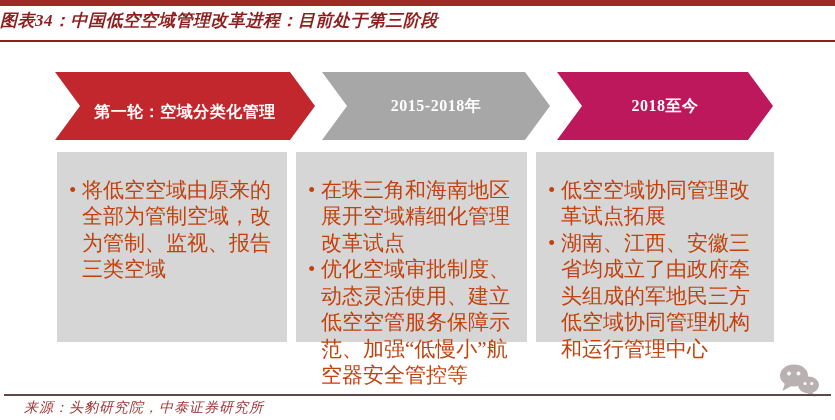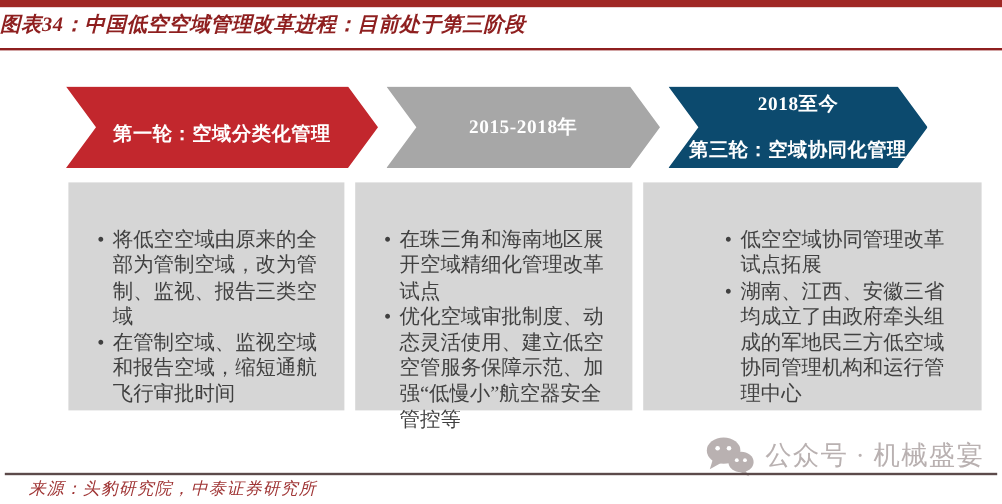--- a/index.html
+++ b/index.html
@@ -24,24 +24,24 @@
   }
   .arrow .period{font-size:16px;font-weight:bold;letter-spacing:.5px;}
   .arrow .round{font-size:16px;font-weight:bold;letter-spacing:.5px;margin-top:12px;}
   .a1{left:55px;width:260px;}
   .a2{left:322px;width:228px;text-align:center;}
   .a3{left:557px;width:216px;}
   
   .box{position:absolute;top:152px;height:190px;background:#d6d6d6;}
   .b1{left:57px;width:230px;}
   .b2{left:296px;width:231px;}
-  .b3{left:536px;width:238px;padding-left:44px;}
+  .b3{left:536px;width:238px;}
   .bullets{
-    margin:12px;padding:25px 8px 0 12px;list-style:none;
-    color:#404040;font-size:17px;line-height:1.26;
+    margin:0;padding:25px 8px 0 12px;list-style:none;
+    color:#c2410c;font-size:21px;line-height:1.26;
   }
   .bullets li{position:relative;padding-left:13px;margin:0;}
   .bullets li::before{content:"•";position:absolute;left:0;top:0;}
   
   .watermark{
     position:absolute;top:363px;right:15px;height:34px;
     display:flex;align-items:center;gap:9px;
     color:#b9b1b1;font-size:22px;letter-spacing:1px;white-space:nowrap;
   }
   .watermark svg{display:block;}
@@ -58,29 +58,27 @@
 
 <div class="figure-title">图表34：中国低空空域管理改革进程：目前处于第三阶段</div>
 <div class="title-rule"></div>
 
 <div class="arrow a1" style="background: rgb(194, 39, 45);">
   <div class="round">第一轮：空域分类化管理</div>
 </div>
 <div class="arrow a2" style="background: rgb(167, 167, 167);">
   <div class="period">2015-2018年</div>
 </div>
-<div class="arrow a3" style="background: #0c4a6e;">
+<div class="arrow a3" style="background: #be185d;">
   <div class="period">2018至今</div>
-  <div class="round">第三轮：空域协同化管理</div>
 </div>
 
 <div class="box b1">
   <ul class="bullets">
     <li>将低空空域由原来的全部为管制空域，改为管制、监视、报告三类空域</li>
-    <li>在管制空域、监视空域和报告空域，缩短通航飞行审批时间</li>
   </ul>
 </div>
 <div class="box b2">
   <ul class="bullets">
     <li>在珠三角和海南地区展开空域精细化管理改革试点</li>
     <li>优化空域审批制度、动态灵活使用、建立低空空管服务保障示范、加强“低慢小”航空器安全管控等</li>
   </ul>
 </div>
 <div class="box b3">
   <ul class="bullets">
@@ -99,17 +97,16 @@
         <polygon points="34,29 37.5,34 29,30"></polygon>
       </g>
       <g fill="#ffffff">
         <circle cx="11" cy="10.5" r="1.9"></circle>
         <circle cx="20.5" cy="10.5" r="1.9"></circle>
         <circle cx="27" cy="20.5" r="1.6"></circle>
         <circle cx="33.8" cy="20.5" r="1.6"></circle>
       </g>
     </svg>
   </span>
-  <span>公众号 · 机械盛宴</span>
 </div>
 
 <div class="bottom-rule"></div>
 <div class="source-line">来源：头豹研究院，中泰证券研究所</div>
 
 </body></html>

